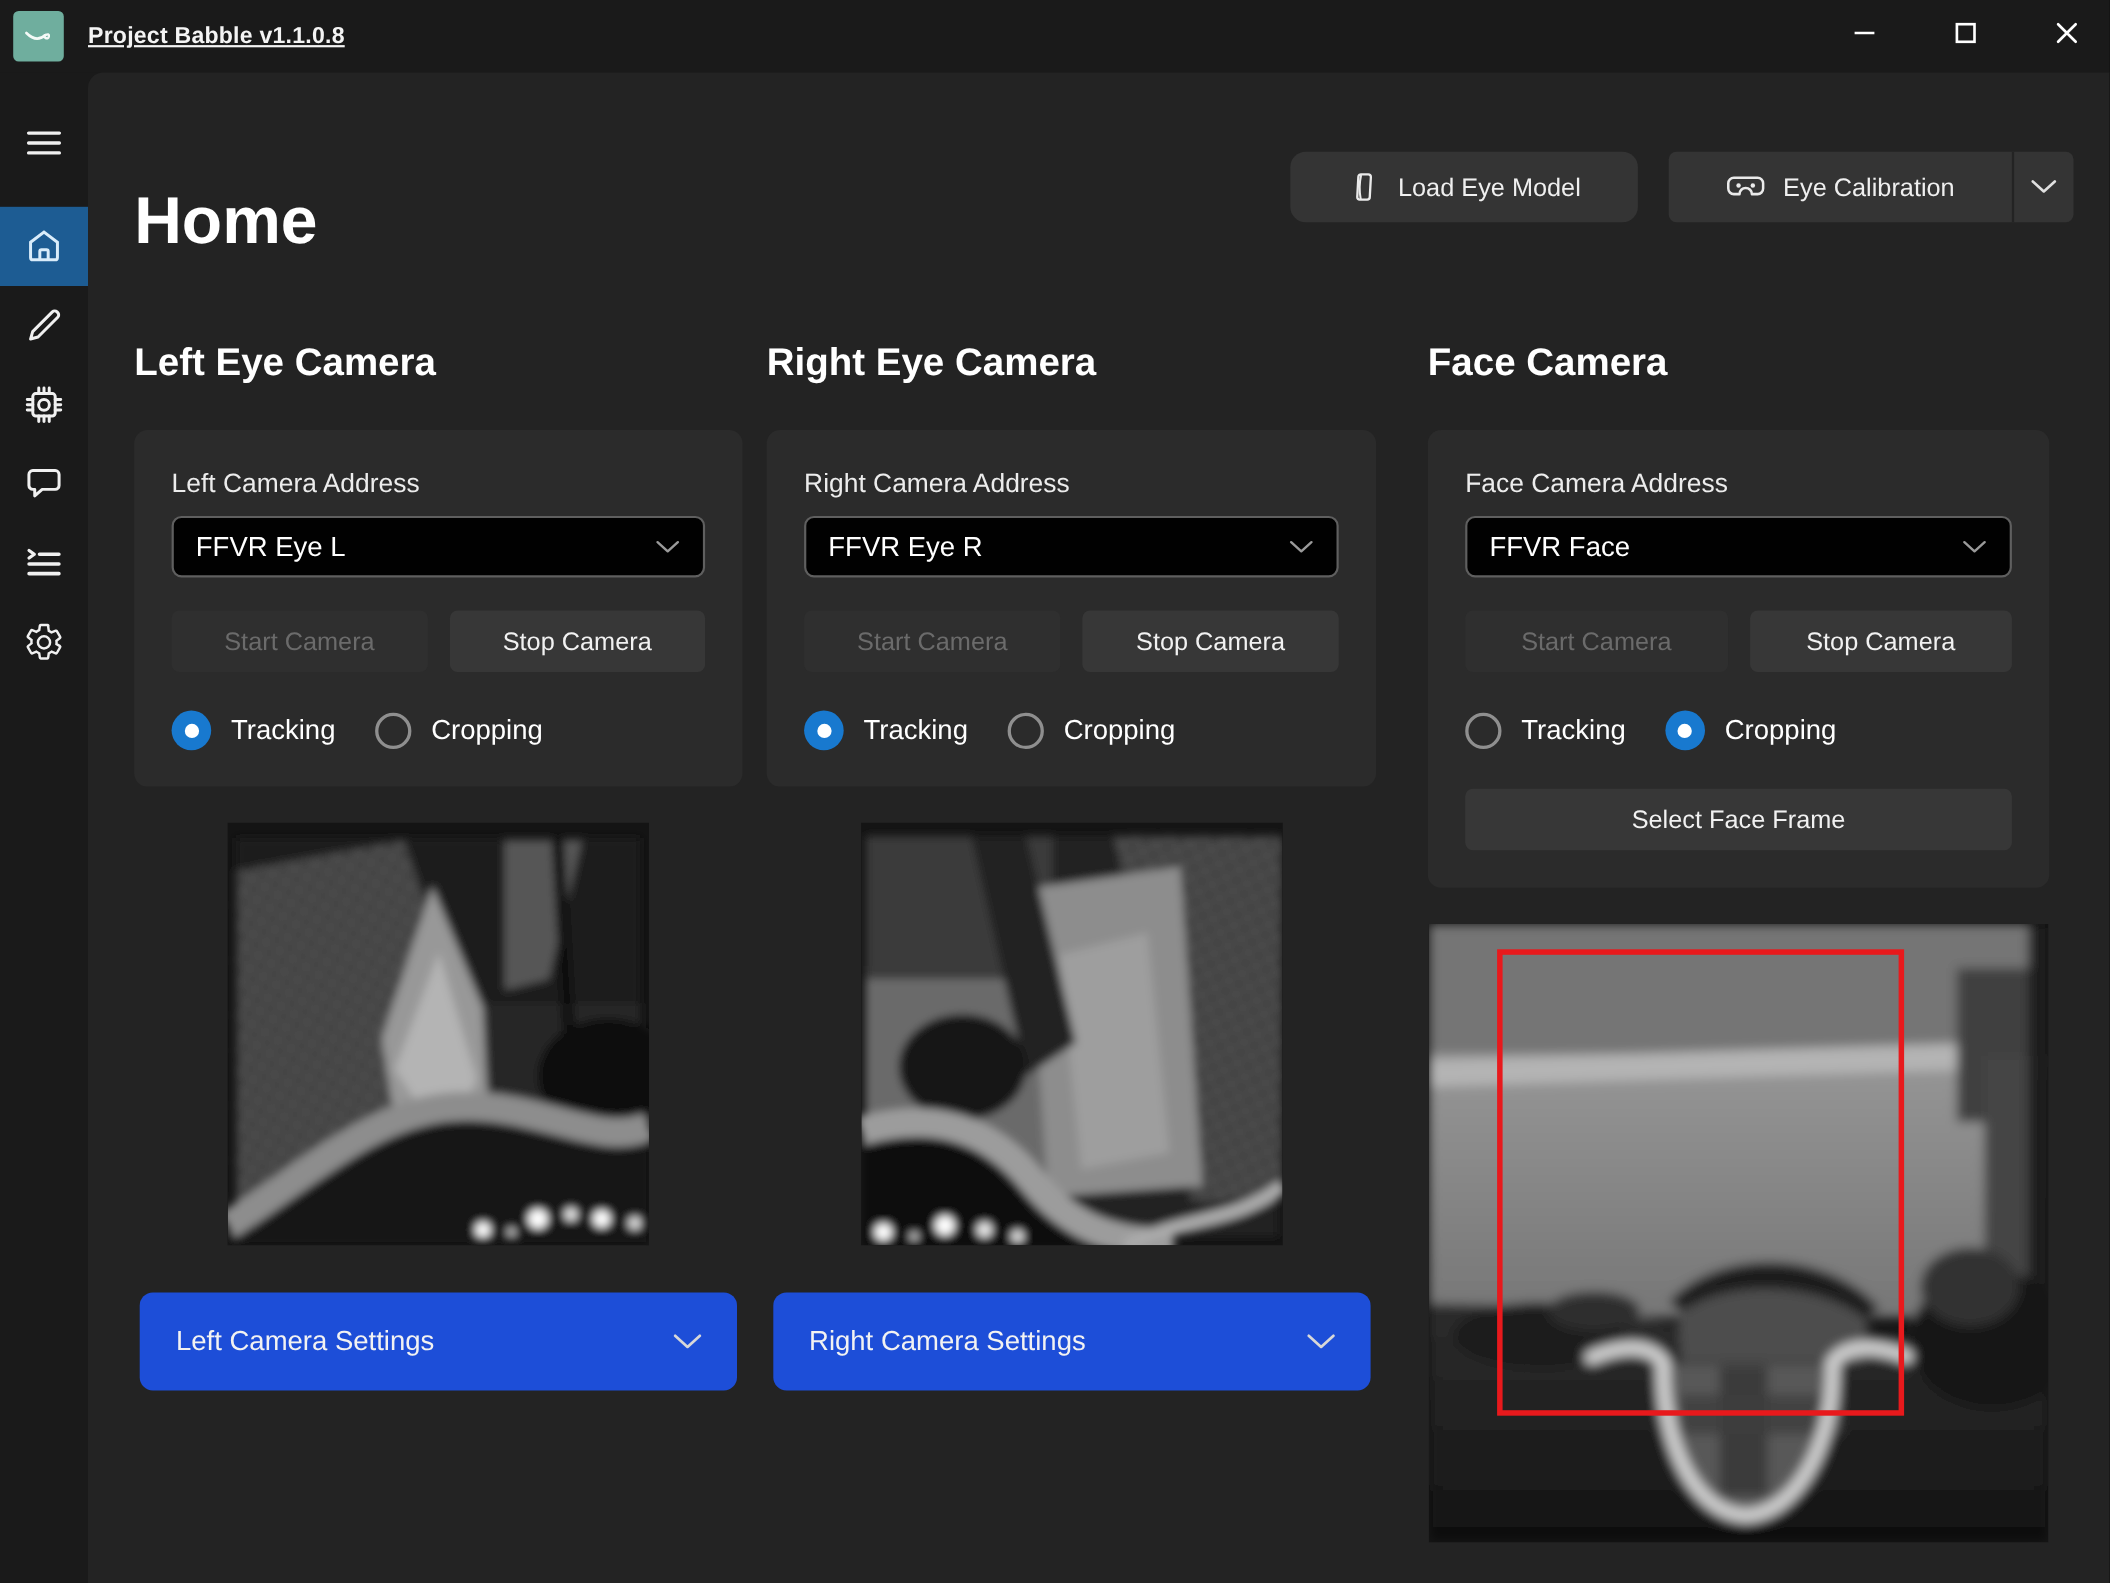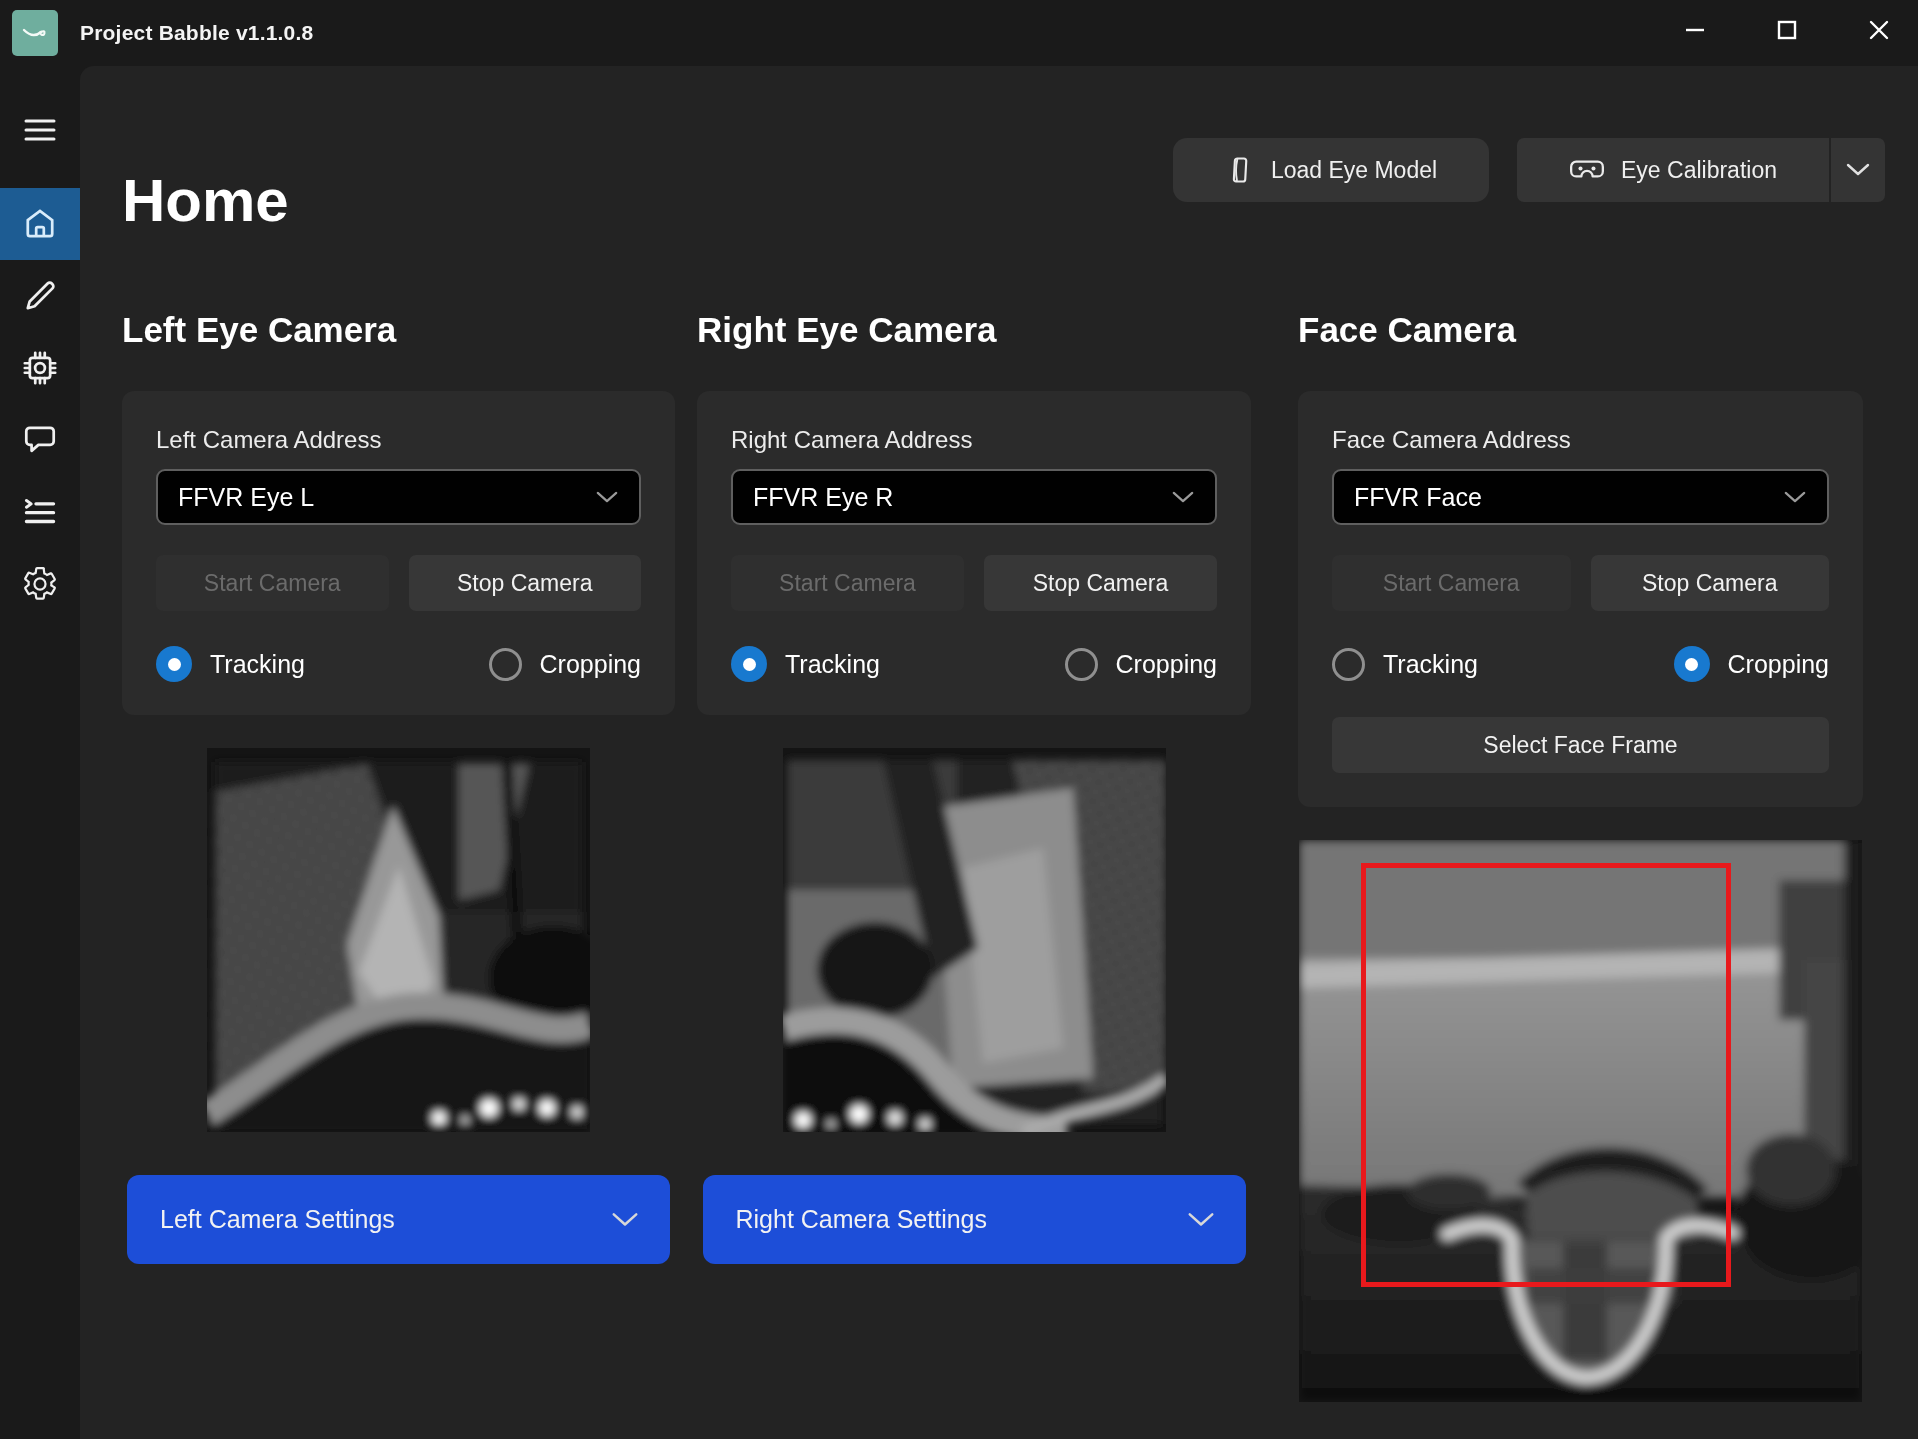--- a/index.html
+++ b/index.html
@@ -7,21 +7,21 @@
   .app{
     position:relative;width:1918px;height:1439px;overflow:hidden;
     background:#1a1a1a;font-family:"Liberation Sans",sans-serif;color:#f0f0f0;
     -webkit-font-smoothing:antialiased;
   }
   
   .titlebar{position:absolute;left:0;top:0;width:1918px;height:66px;background:#1a1a1a;}
   .app-logo{position:absolute;left:12px;top:10px;width:46px;height:46px;border-radius:5px;
     background:#6fae9e;display:flex;align-items:center;justify-content:center;}
   .tb-title{position:absolute;left:80px;top:0;height:66px;display:flex;align-items:center;
-    font-size:21px;font-weight:600;color:#f4f4f4;letter-spacing:.2px;}
+    font-size:21px;font-weight:600;color:#f4f4f4;letter-spacing:.2px;text-decoration:underline;}
   .win-controls{position:absolute;right:22px;top:0;height:60px;display:flex;align-items:center;gap:58px;}
   .win-btn{width:34px;height:34px;display:flex;align-items:center;justify-content:center;cursor:pointer;}
   
   .sidebar{position:absolute;left:0;top:66px;width:80px;height:1373px;background:#1a1a1a;}
   .hamburger{position:absolute;left:0;top:36px;width:80px;height:56px;display:flex;align-items:center;justify-content:center;}
   .nav{position:absolute;left:0;top:122px;width:80px;}
   .nav-item{width:80px;height:72px;display:flex;align-items:center;justify-content:center;}
   .nav-item.active{background:#1d5c93;}
   
   .main{position:absolute;left:80px;top:66px;width:1838px;height:1373px;background:#232323;border-top-left-radius:14px;}
@@ -44,21 +44,21 @@
   .col-heading{font-size:35px;font-weight:700;color:#ffffff;height:44px;line-height:44px;margin:0;}
   .panel{margin-top:39px;background:#2b2b2b;border-radius:12px;padding:34px;}
   .panel-label{font-size:24px;color:#ececec;height:30px;line-height:30px;}
   .select{margin-top:14px;height:56px;background:#010101;border:2px solid #5f5f5f;border-radius:9px;
     display:flex;align-items:center;padding:0 20px;cursor:pointer;}
   .select .val{flex:1;font-size:25px;color:#ffffff;}
   .btn-row{margin-top:30px;display:flex;gap:20px;}
   .btn{flex:1;height:56px;border:none;border-radius:7px;background:#373737;color:#f1f1f1;font-size:23px;
     font-family:"Liberation Sans",sans-serif;cursor:pointer;}
   .btn.disabled{background:#2f2f2f;color:#6b6b6b;cursor:default;}
-  .radio-row{margin-top:36px;display:flex;align-items:center;gap:36px;height:34px;justify-content:space-between;}
+  .radio-row{margin-top:36px;display:flex;align-items:center;gap:36px;height:34px;}
   .radio-opt{display:flex;align-items:center;gap:18px;cursor:pointer;}
   .radio-circle{width:33px;height:33px;border-radius:50%;border:3px solid #8f8f8f;background:transparent;
     display:flex;align-items:center;justify-content:center;}
   .radio-opt.selected .radio-circle{border:none;background:#1879cf;width:36px;height:36px;}
   .radio-dot{width:13px;height:13px;border-radius:50%;background:#ffffff;display:none;}
   .radio-opt.selected .radio-dot{display:block;}
   .radio-label{font-size:25px;color:#ffffff;}
   .wide-btn{margin-top:36px;width:100%;height:56px;border:none;border-radius:7px;background:#373737;
     color:#f1f1f1;font-size:23px;font-family:"Liberation Sans",sans-serif;cursor:pointer;}
   

